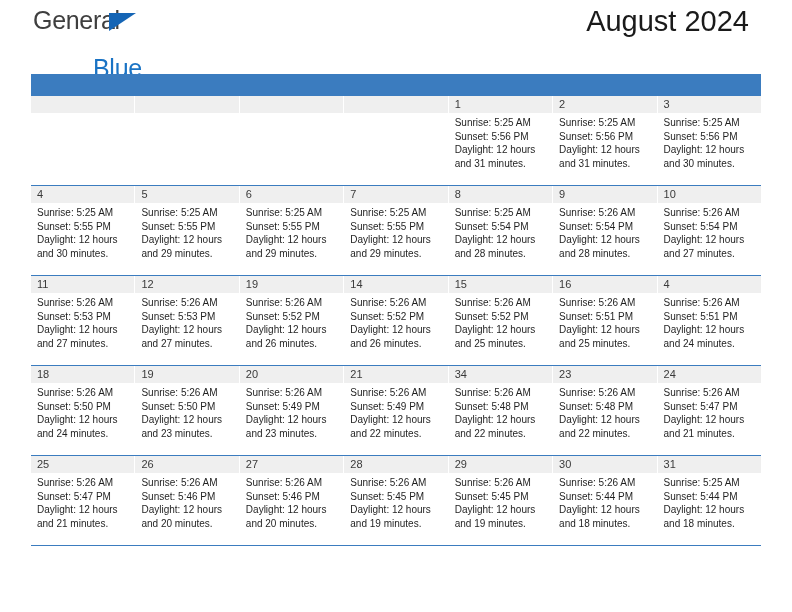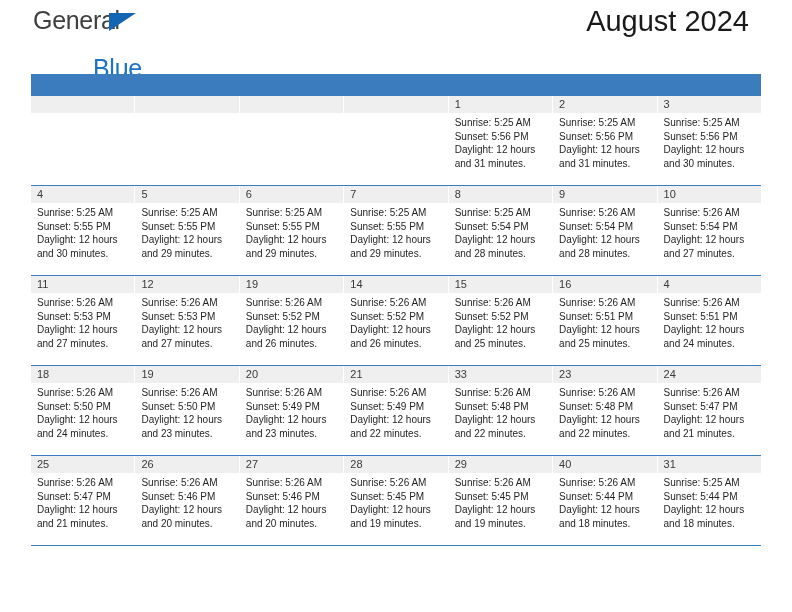--- a/index.html
+++ b/index.html
@@ -383,21 +383,21 @@
           <div class="day">
             <div class="day-num-bar">21</div>
             <div class="day-body">
               <div>Sunrise: 5:26 AM</div>
               <div>Sunset: 5:49 PM</div>
               <div>Daylight: 12 hours</div>
               <div>and 22 minutes.</div>
             </div>
           </div>
           <div class="day">
-            <div class="day-num-bar">33</div>
+            <div class="day-num-bar">34</div>
             <div class="day-body">
               <div>Sunrise: 5:26 AM</div>
               <div>Sunset: 5:48 PM</div>
               <div>Daylight: 12 hours</div>
               <div>and 22 minutes.</div>
             </div>
           </div>
           <div class="day">
             <div class="day-num-bar">23</div>
             <div class="day-body">
@@ -457,21 +457,21 @@
           <div class="day">
             <div class="day-num-bar">29</div>
             <div class="day-body">
               <div>Sunrise: 5:26 AM</div>
               <div>Sunset: 5:45 PM</div>
               <div>Daylight: 12 hours</div>
               <div>and 19 minutes.</div>
             </div>
           </div>
           <div class="day">
-            <div class="day-num-bar">40</div>
+            <div class="day-num-bar">30</div>
             <div class="day-body">
               <div>Sunrise: 5:26 AM</div>
               <div>Sunset: 5:44 PM</div>
               <div>Daylight: 12 hours</div>
               <div>and 18 minutes.</div>
             </div>
           </div>
           <div class="day">
             <div class="day-num-bar">31</div>
             <div class="day-body">

